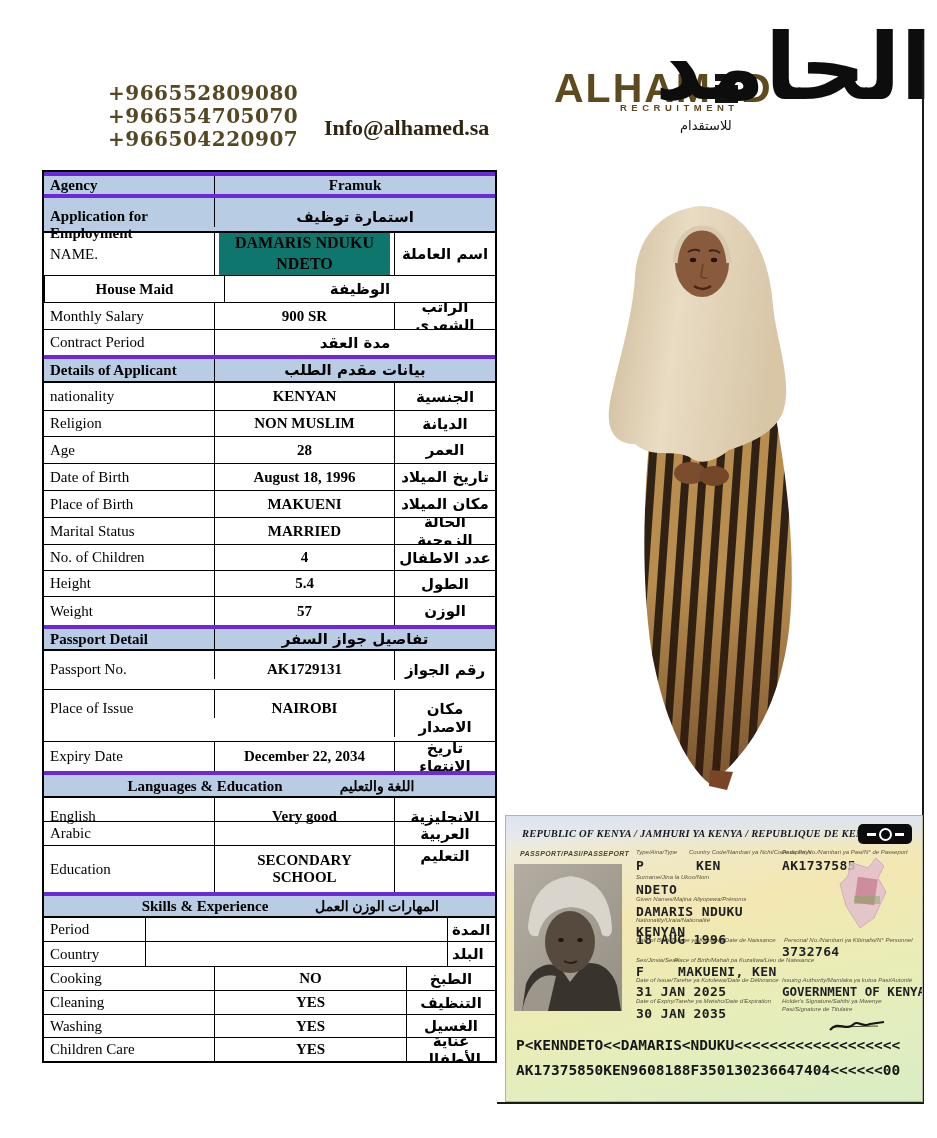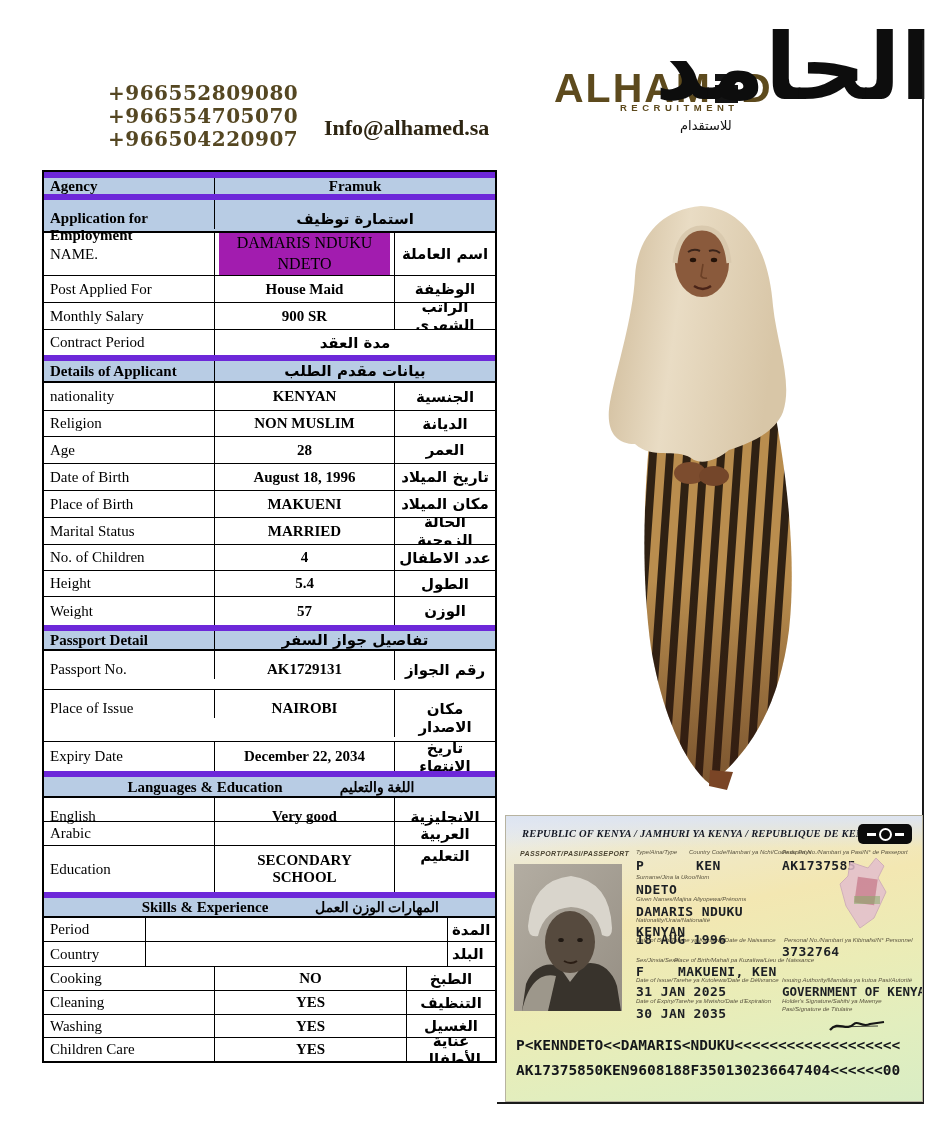--- a/index.html
+++ b/index.html
@@ -26,34 +26,34 @@
 
   
   .v-rule{position:absolute;left:922px;top:40px;width:2px;height:1064px;background:#1a1a1a;}
   .h-rule{position:absolute;left:497px;top:1102px;width:427px;height:2px;background:#1a1a1a;}
 
   
   .doc-table{position:absolute;left:42px;top:170px;width:455px;border:2px solid #000;
              box-sizing:border-box;background:#fff;}
   .r{display:flex;align-items:stretch;border-top:1px solid #000;box-sizing:border-box;background:#fff;}
   .r:first-child{border-top:none;}
-  .r.hd{background:#b8cce4;border-top:6px solid #6d28d9;}
+  .r.hd{background:#b8cce4;border-top:4px solid #6d28d9;}
   .r.bt2{border-top:2px solid #000;}
   .c{display:flex;align-items:center;box-sizing:border-box;padding:1px 4px;overflow:hidden;}
   .c1{width:170px;padding-left:6px;}
   .c2{width:180px;border-left:1px solid #000;justify-content:center;text-align:center;}
   .c3{flex:1;border-left:1px solid #000;justify-content:center;text-align:center;}
   .cm{flex:1;border-left:1px solid #000;justify-content:center;text-align:center;}
   .lab{font-size:15px;}
   .bold{font-weight:bold;}
   .val{font-weight:bold;font-size:15px;}
   .arb{font-weight:bold;font-size:15px;font-family:"DejaVu Sans",sans-serif;}
   .top{align-items:flex-start;}
   .top .c{align-items:flex-start;padding-top:10px;}
-  .hl{background:#a21caf;font-weight:normal;max-width:142px;line-height:1.3;padding:0 15px;}
+  .hl{background:#0f766e;font-weight:bold;max-width:142px;line-height:1.3;padding:0 15px;}
   .nw{display:inline-block;max-width:112px;}
   .r.full{position:relative;display:block;}
   .fw-en{position:absolute;left:0;top:50%;transform:translateY(-50%);width:322px;text-align:center;
          font-weight:bold;font-size:15px;}
   .fw-ar{position:absolute;left:258px;top:50%;transform:translateY(-50%);width:150px;text-align:center;
          font-weight:bold;font-size:14px;font-family:Liberation Serif, serif;}
   .pc .c1{width:101px;}
   .pc .c2{width:302px;}
   .pc .c3{justify-content:flex-end;padding-right:8px;}
   .sk .c2{width:192px;}
@@ -128,21 +128,20 @@
 
     <div class="r bt2" style="height:44px">
       <div class="c c1 lab">NAME.</div>
       <div class="c c2">
           <span class="hl">DAMARIS NDUKU NDETO</span>
         </div>
       <div class="c c3 arb" dir="rtl">اسم العاملة</div>
     </div>
 
     <div class="r" style="height:27px">
-      <div class="c c1 lab">Post Applied For</div>
       <div class="c c2 val">House Maid</div>
       <div class="c c3 arb" dir="rtl">الوظيفة</div>
     </div>
 
     <div class="r" style="height:27px">
       <div class="c c1 lab">Monthly Salary</div>
       <div class="c c2 val">900 SR</div>
       <div class="c c3 arb" dir="rtl">الراتب الشهري</div>
     </div>
 

